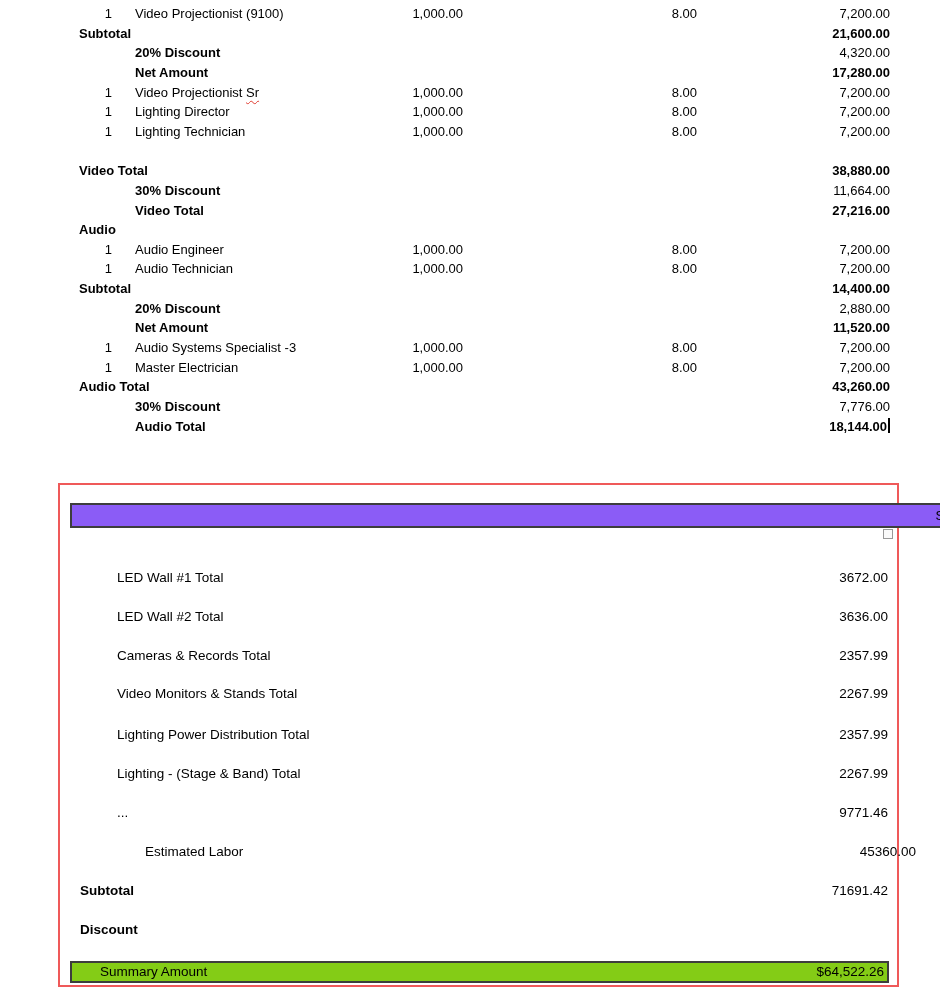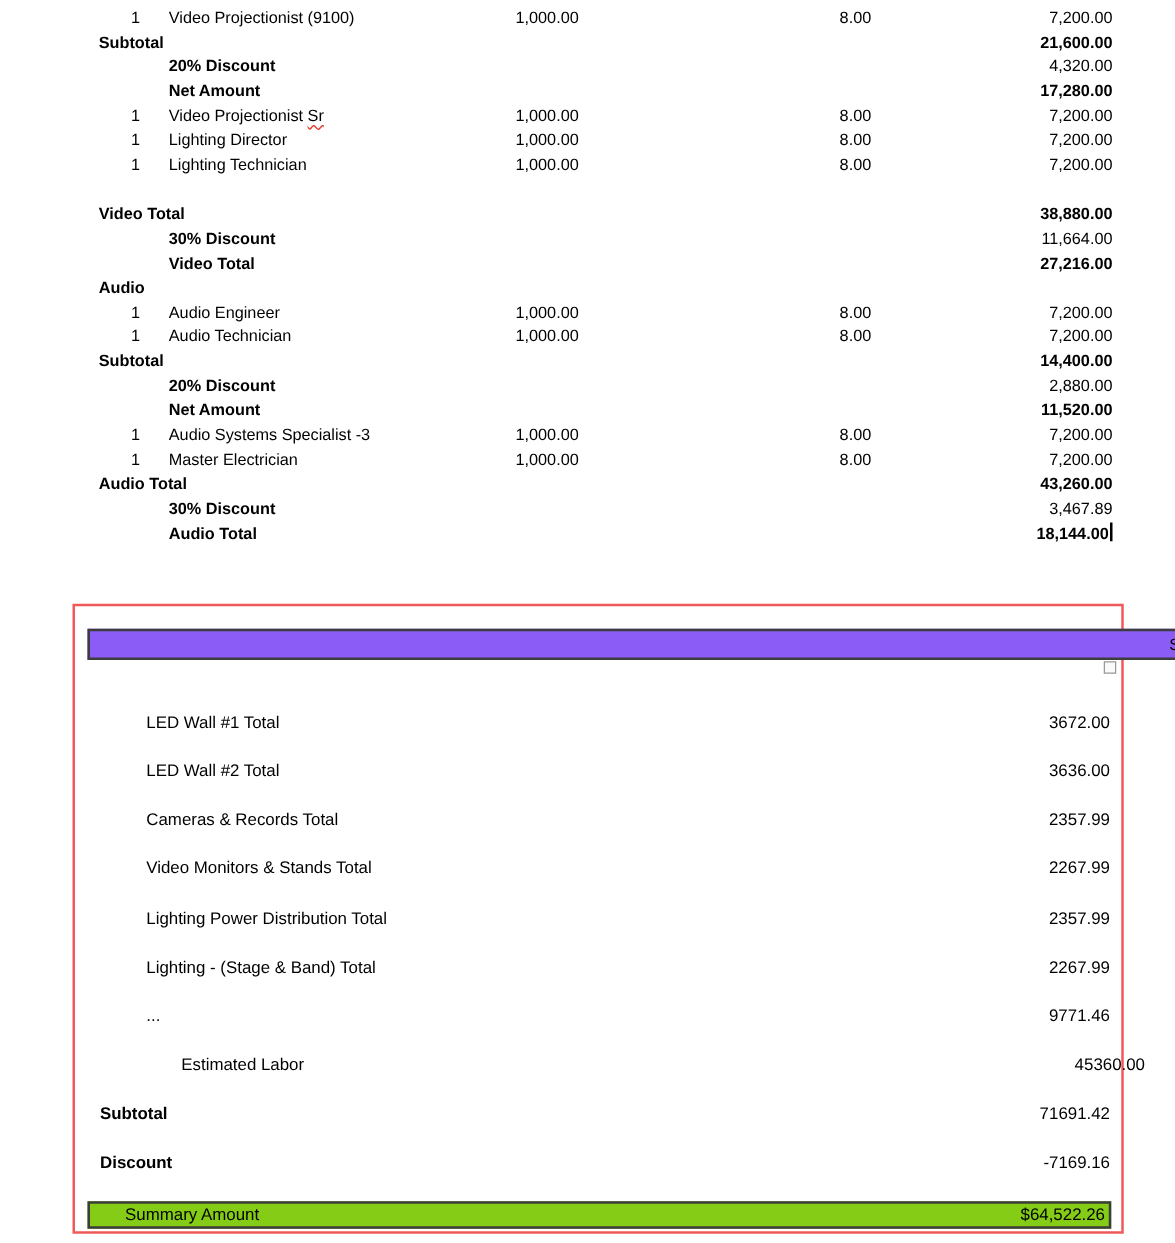--- a/index.html
+++ b/index.html
@@ -155,21 +155,21 @@
         <span class="col-price">1,000.00</span>
         <span class="col-hours">8.00</span>
         <span class="col-amount">7,200.00</span>
       </div>
       <div class="trow" style="top: 377.35px;">
         <span class="col-label">Audio Total</span>
         <span class="col-amount bold">43,260.00</span>
       </div>
       <div class="trow" style="top: 397px;">
         <span class="col-label indent">30% Discount</span>
-        <span class="col-amount">3,467.89</span>
+        <span class="col-amount">7,776.00</span>
       </div>
       <div class="trow" style="top: 416.65px;">
         <span class="col-label indent">Audio Total</span>
         <span class="col-amount bold">18,144.00<span class="text-cursor"></span></span>
       </div>
     </div>
 
   <div class="red-box"></div>
 
   <div class="sum-header">
@@ -210,21 +210,20 @@
       <div class="srow" style="top: 842.05px; margin-left: 28px;">
         <span class="slabel">Estimated Labor</span>
         <span class="svalue">45360.00</span>
       </div>
       <div class="srow bold" style="top: 881.2px;">
         <span class="slabel">Subtotal</span>
         <span class="svalue">71691.42</span>
       </div>
       <div class="srow bold" style="top: 920.35px;">
         <span class="slabel">Discount</span>
-        <span class="svalue">-7169.16</span>
       </div>
     </div>
 
   <div class="sum-footer">
     <span class="flabel">Summary Amount</span>
     <span class="fvalue">$64,522.26</span>
   </div>
 
 </div>
 

